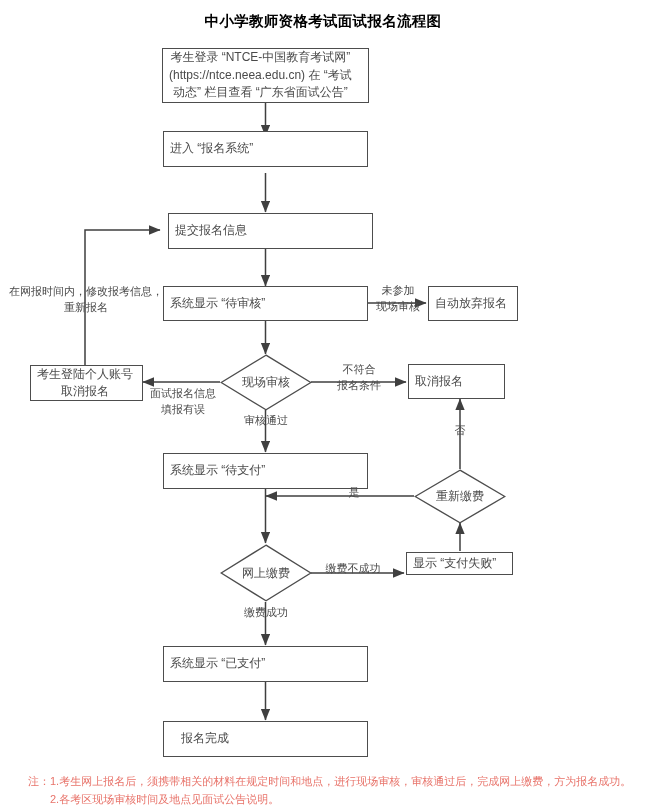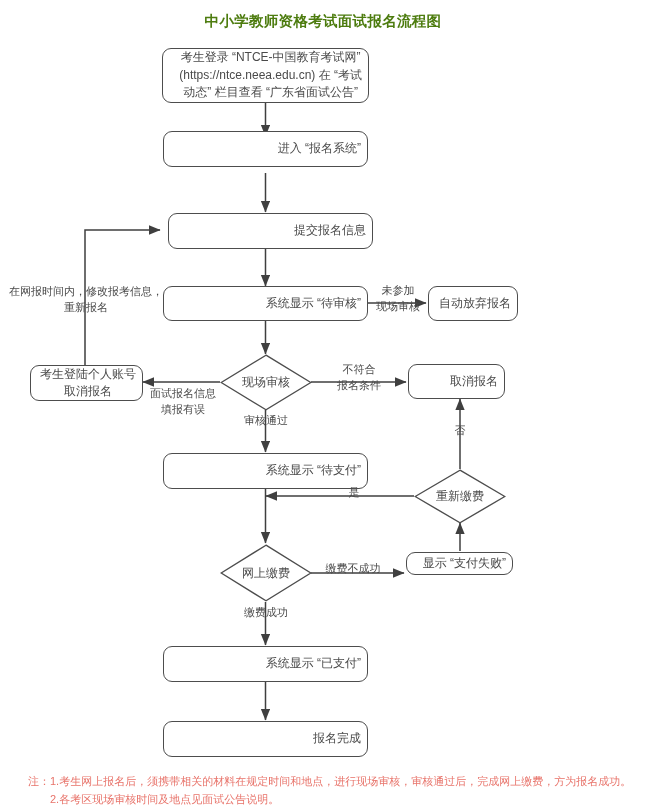--- a/index.html
+++ b/index.html
@@ -29,34 +29,33 @@
     pointer-events: none;
   }
   .title {
     position: absolute;
     left: 0;
     top: 12px;
     width: 646px;
     text-align: center;
     font-size: 14.5px;
     font-weight: bold;
-    color: #4d7c0f;
+    color: #000000;
     letter-spacing: 0.3px;
   }
   .node {
     position: absolute;
     box-sizing: border-box;
     display: flex;
     align-items: center;
-    justify-content: flex-end;
+    justify-content: flex-start;
     text-align: center;
     font-size: 12px;
     line-height: 1.45;
     color: #4a4a4a;
-    border-radius: 9px;
   }
   .node.box {
     border: 1.4px solid #4d4d4d;
     background: #ffffff;
   }
   .node.box .inner {
     padding: 0 6px;
     white-space: pre-line;
   }
   .diamond-wrap {

